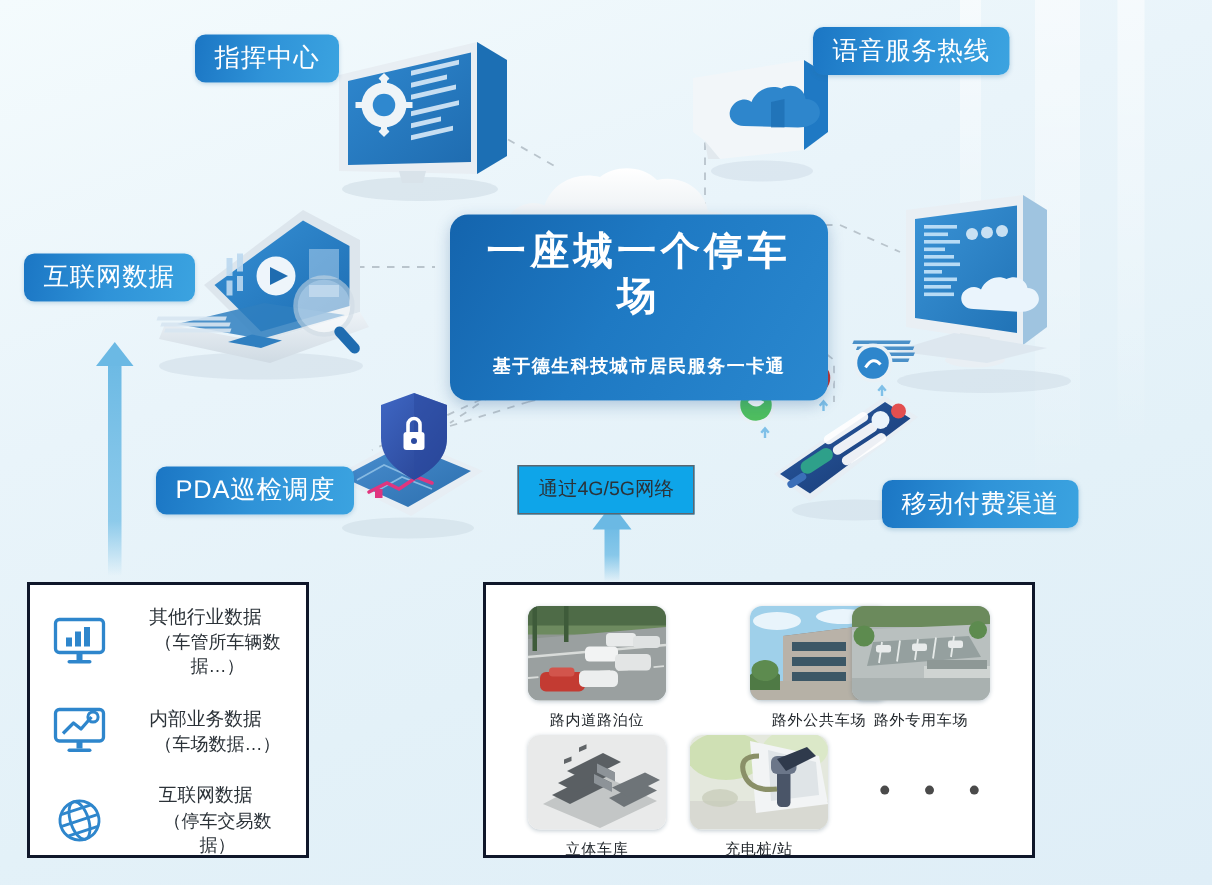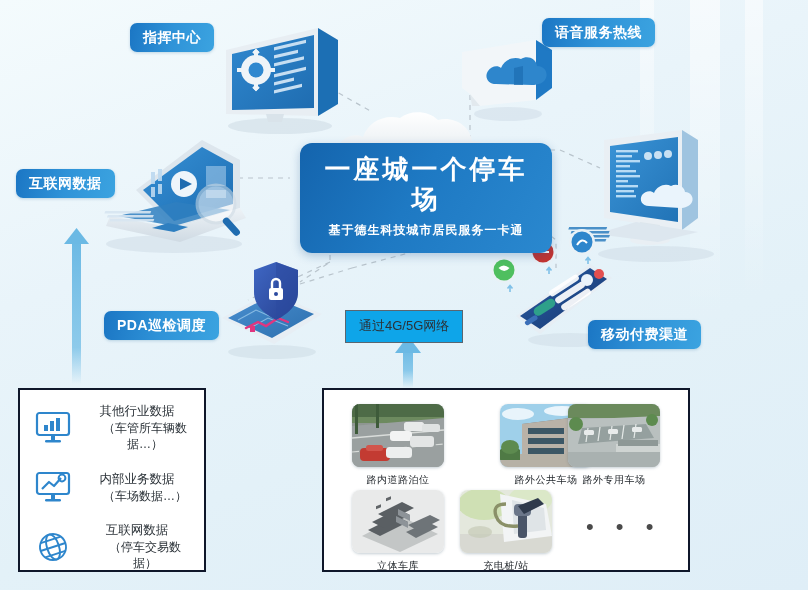--- a/index.html
+++ b/index.html
@@ -11,41 +11,40 @@
   }
   #stage{position:absolute;inset:0;}
   .abs{position:absolute;}
 
   
   .pill{
     position:absolute;
     background:linear-gradient(100deg,#1b76c4 0%,#2f93d8 50%,#3ba3e0 100%);
     color:#ffffff;
     border-radius:7px;
-    font-size:14px;
+    font-size:17px;
     letter-spacing:.5px;
     line-height:1;
     padding:7px 13px 8px;
     white-space:nowrap;
     box-shadow:0 1px 3px rgba(40,110,160,.25);
-    font-weight:bold;
   }
 
   
   .banner{
     position:absolute;
     background:linear-gradient(120deg,#1464ad 0%,#1e79c3 45%,#2a88cf 100%);
     border-radius:12px;
     color:#fff;
     text-align:center;
     box-shadow:0 3px 10px rgba(20,80,140,.28);
     padding:12px 22px 14px;
   }
   .banner .t1{font-size:26px;font-weight:bold;letter-spacing:3px;line-height:1.15;}
-  .banner .t2{font-size:12px;font-weight:bold;letter-spacing:1px;margin-top:7px;}
+  .banner .t2{font-size:12px;font-weight:bold;letter-spacing:1px;margin-top:21px;}
 
   
   .netbox{
     position:absolute;
     background:#0ea5e9;
     border:1px solid #5a6670;
     color:#2b3238;
     font-size:13px;
     padding:6px 13px 7px;
     white-space:nowrap;
@@ -383,21 +382,21 @@
       <linearGradient id="arwC" x1="0" y1="1" x2="0" y2="0">
         <stop offset="0%" stop-color="#7dc3e8" stop-opacity="0"></stop>
         <stop offset="45%" stop-color="#7dc3e8" stop-opacity=".9"></stop>
         <stop offset="100%" stop-color="#6bb9e4"></stop>
       </linearGradient>
     </defs>
     <rect x="11" y="12" width="10" height="40" fill="url(#arwC)"></rect>
     <path d="M16 0 L29 17 L3 17 Z" fill="#6bb9e4"></path>
   </svg>
 
-  <div class="banner" style="left:300px;top:143px;width:208px;">
+  <div class="banner" style="left:300px;top:143px;width:208px;font-family:Liberation Mono, monospace;">
     <div class="t1">一座城一个停车场</div>
     <div class="t2">基于德生科技城市居民服务一卡通</div>
   </div>
 
   <div class="pill" style="left:130px;top:23px;">指挥中心</div>
 
   <div class="pill" style="left:542px;top:18px;">语音服务热线</div>
 
   <div class="pill" style="left:16px;top:169px;">互联网数据</div>
 

